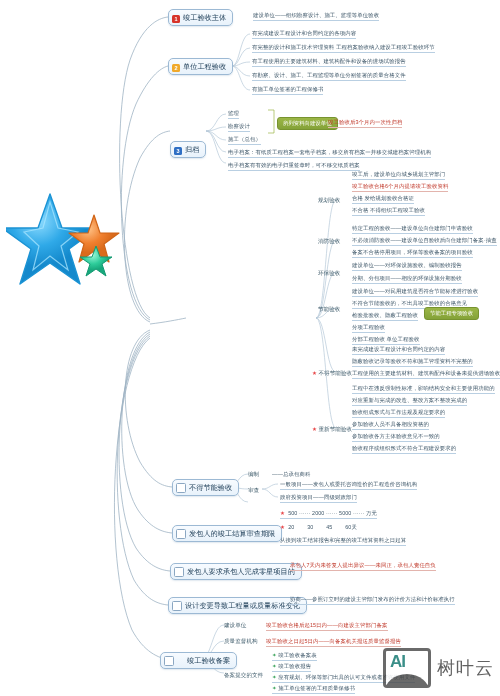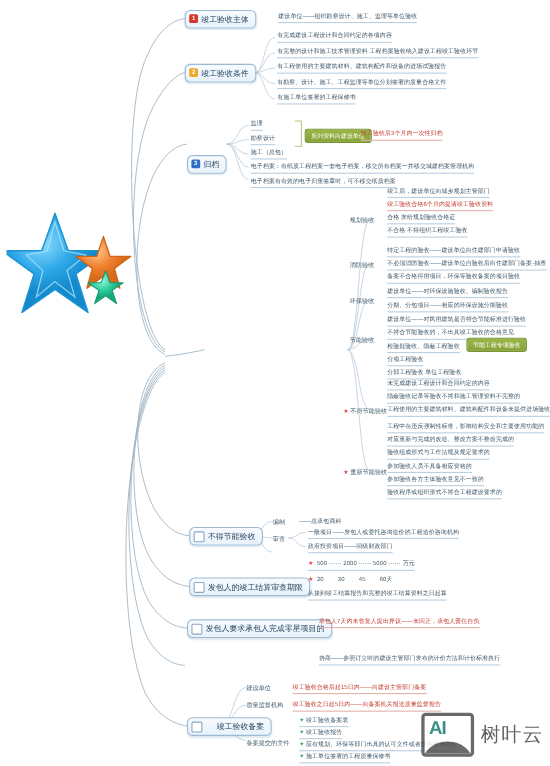--- a/index.html
+++ b/index.html
@@ -18,21 +18,21 @@
     padding:7px 12px;
     border:1.2px solid #7ba7c7;border-radius:7px;
     background:linear-gradient(#f4fbff,#e4f1fa);
     font-size:10.5px;font-weight:bold;letter-spacing:.3px;
     white-space:nowrap;color:#17384f;
     box-shadow:0 1px 2px rgba(90,130,160,.25);
   }
 
   
   .branch{
-    position:absolute;display:flex;align-items:flex-start;gap:3px;
+    position:absolute;display:flex;align-items:flex-end;gap:3px;
     padding:2.5px 6px 2.5px 3px;
     border:1px solid #9cb9d4;border-radius:5px;
     background:linear-gradient(#f7fbff,#e8f2fb);
     font-size:7.2px;white-space:nowrap;color:#1d3d57;
     box-shadow:0 1px 1.5px rgba(100,140,175,.2);
   }
   .badge{
     width:8px;height:8px;border-radius:1.5px;flex:none;
     display:inline-block;
     font-size:5.5px;line-height:8px;text-align:center;color:#fff;font-weight:bold;
@@ -152,21 +152,21 @@
 
 
   <div class="branch" style="left:168px;top:9px;">
     <span class="badge b-red">1</span>
     <span>竣工验收主体</span>
   </div>
   <div class="leaf u" style="left:253px;top:12px;">建设单位——组织勘察设计、施工、监理等单位验收</div>
 
   <div class="branch" style="left:168px;top:58px;">
     <span class="badge b-amber">2</span>
-    <span>竣工验收条件</span>
+    <span>单位工程验收</span>
   </div>
   <div class="leaf u" style="left:252px;top:30px;">有完成建设工程设计和合同约定的各项内容</div>
   <div class="leaf u" style="left:252px;top:44px;">有完整的设计和施工技术管理资料          工程档案验收纳入建设工程竣工验收环节</div>
   <div class="leaf u" style="left:252px;top:58px;">有工程使用的主要建筑材料、建筑构配件和设备的进场试验报告</div>
   <div class="leaf u" style="left:252px;top:72px;">有勘察、设计、施工、工程监理等单位分别签署的质量合格文件</div>
   <div class="leaf u" style="left:252px;top:86px;">有施工单位签署的工程保修书</div>
 
   <div class="branch" style="left:170px;top:141px;">
     <span class="badge b-blue">3</span>
     <span>归档</span>
@@ -255,23 +255,27 @@
     <span>60天</span>
   </div>
   <div class="leaf u" style="left:280px;top:537px;">从接到竣工结算报告和完整的竣工结算资料之日起算</div>
 
   <div class="branch" style="left:170px;top:563px;">
     <span class="badge b-plain"></span>
     <span>发包人要求承包人完成零星项目的</span>
   </div>
   <div class="leaf u red" style="left:290px;top:562px;">承包人7天内未答复人提出异议——未回正，承包人责任自负</div>
 
+  <div class="branch" style="left:168px;top:597px;">
+    <span class="badge b-plain"></span>
+    <span>设计变更导致工程量或质量标准变化</span>
+  </div>
   <div class="leaf u" style="left:290px;top:596px;">协商——参照订立时的建设主管部门发布的计价方法和计价标准执行</div>
 
-  <div class="branch" style="left:170px;top:652px;gap:13px;">
+  <div class="branch" style="left:160px;top:652px;gap:13px;">
     <span class="badge b-plain"></span>
     <span>竣工验收备案</span>
   </div>
   <div class="grp-label" style="left:224px;top:622px;">建设单位</div>
   <div class="leaf u red" style="left:266px;top:622px;">竣工验收合格后起15日内——向建设主管部门备案</div>
   <div class="grp-label" style="left:224px;top:638px;">质量监督机构</div>
   <div class="leaf u red" style="left:266px;top:638px;">竣工验收之日起5日内——向备案机关报送质量监督报告</div>
   <div class="grp-label" style="left:224px;top:672px;">备案提交的文件</div>
   <div class="leaf u" style="left:272px;top:652px;">
     <span class="dot-mark">✦</span><span>竣工验收备案表</span>

